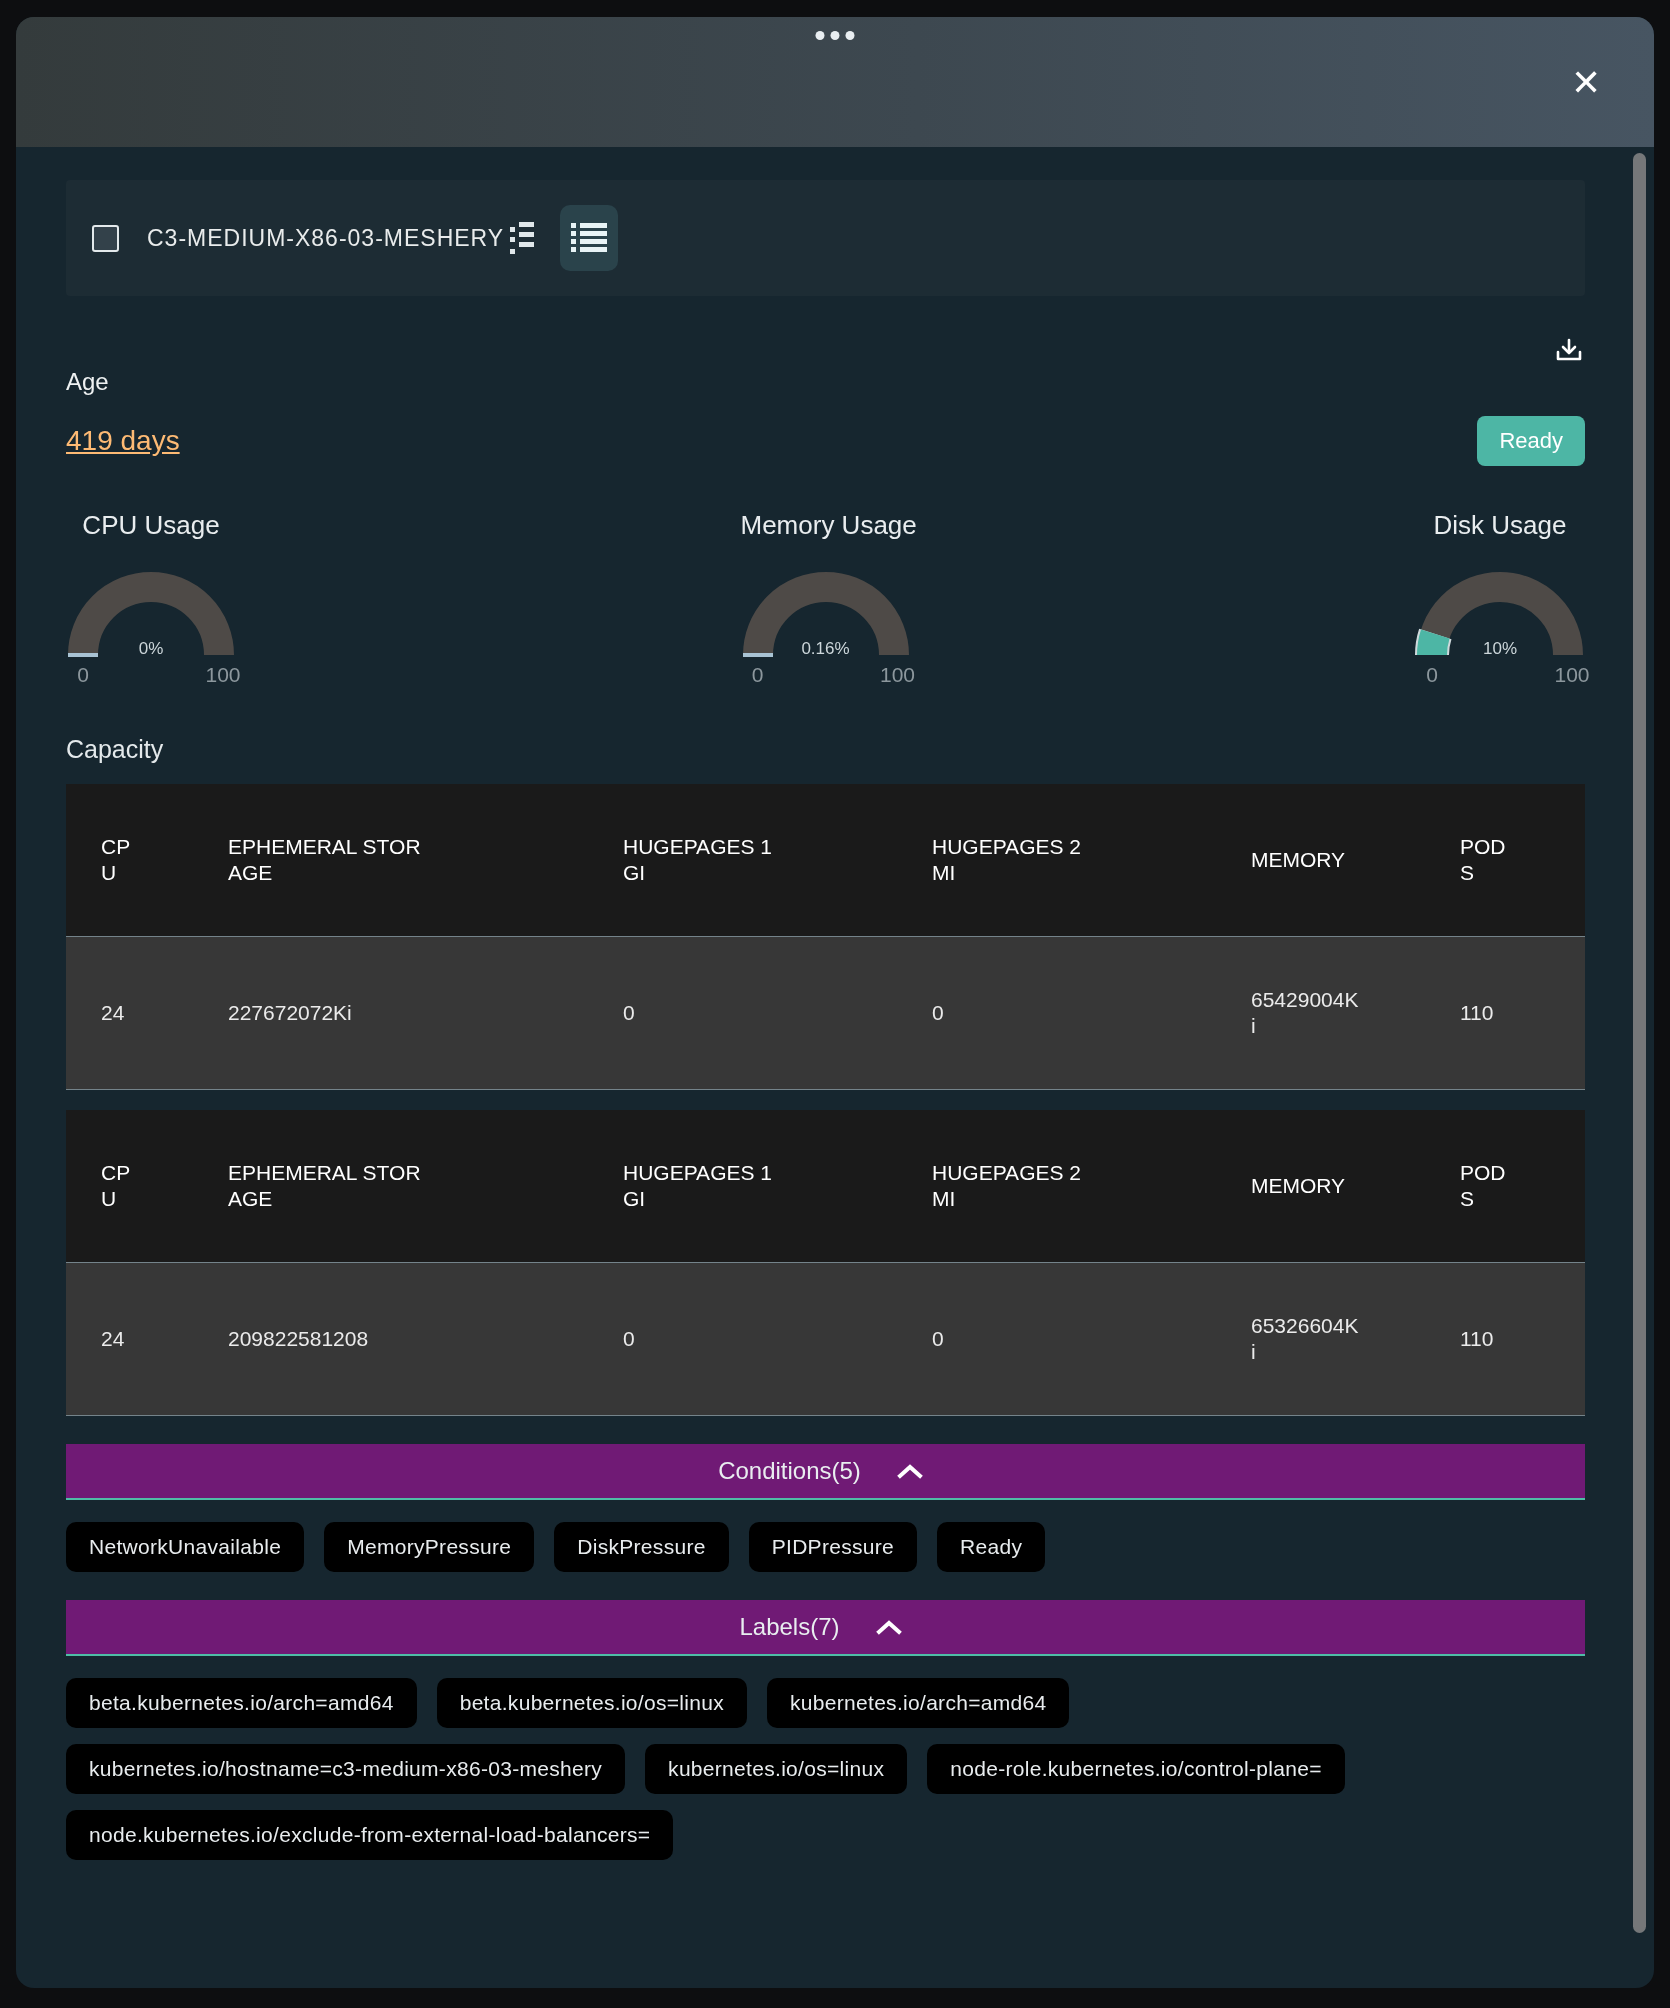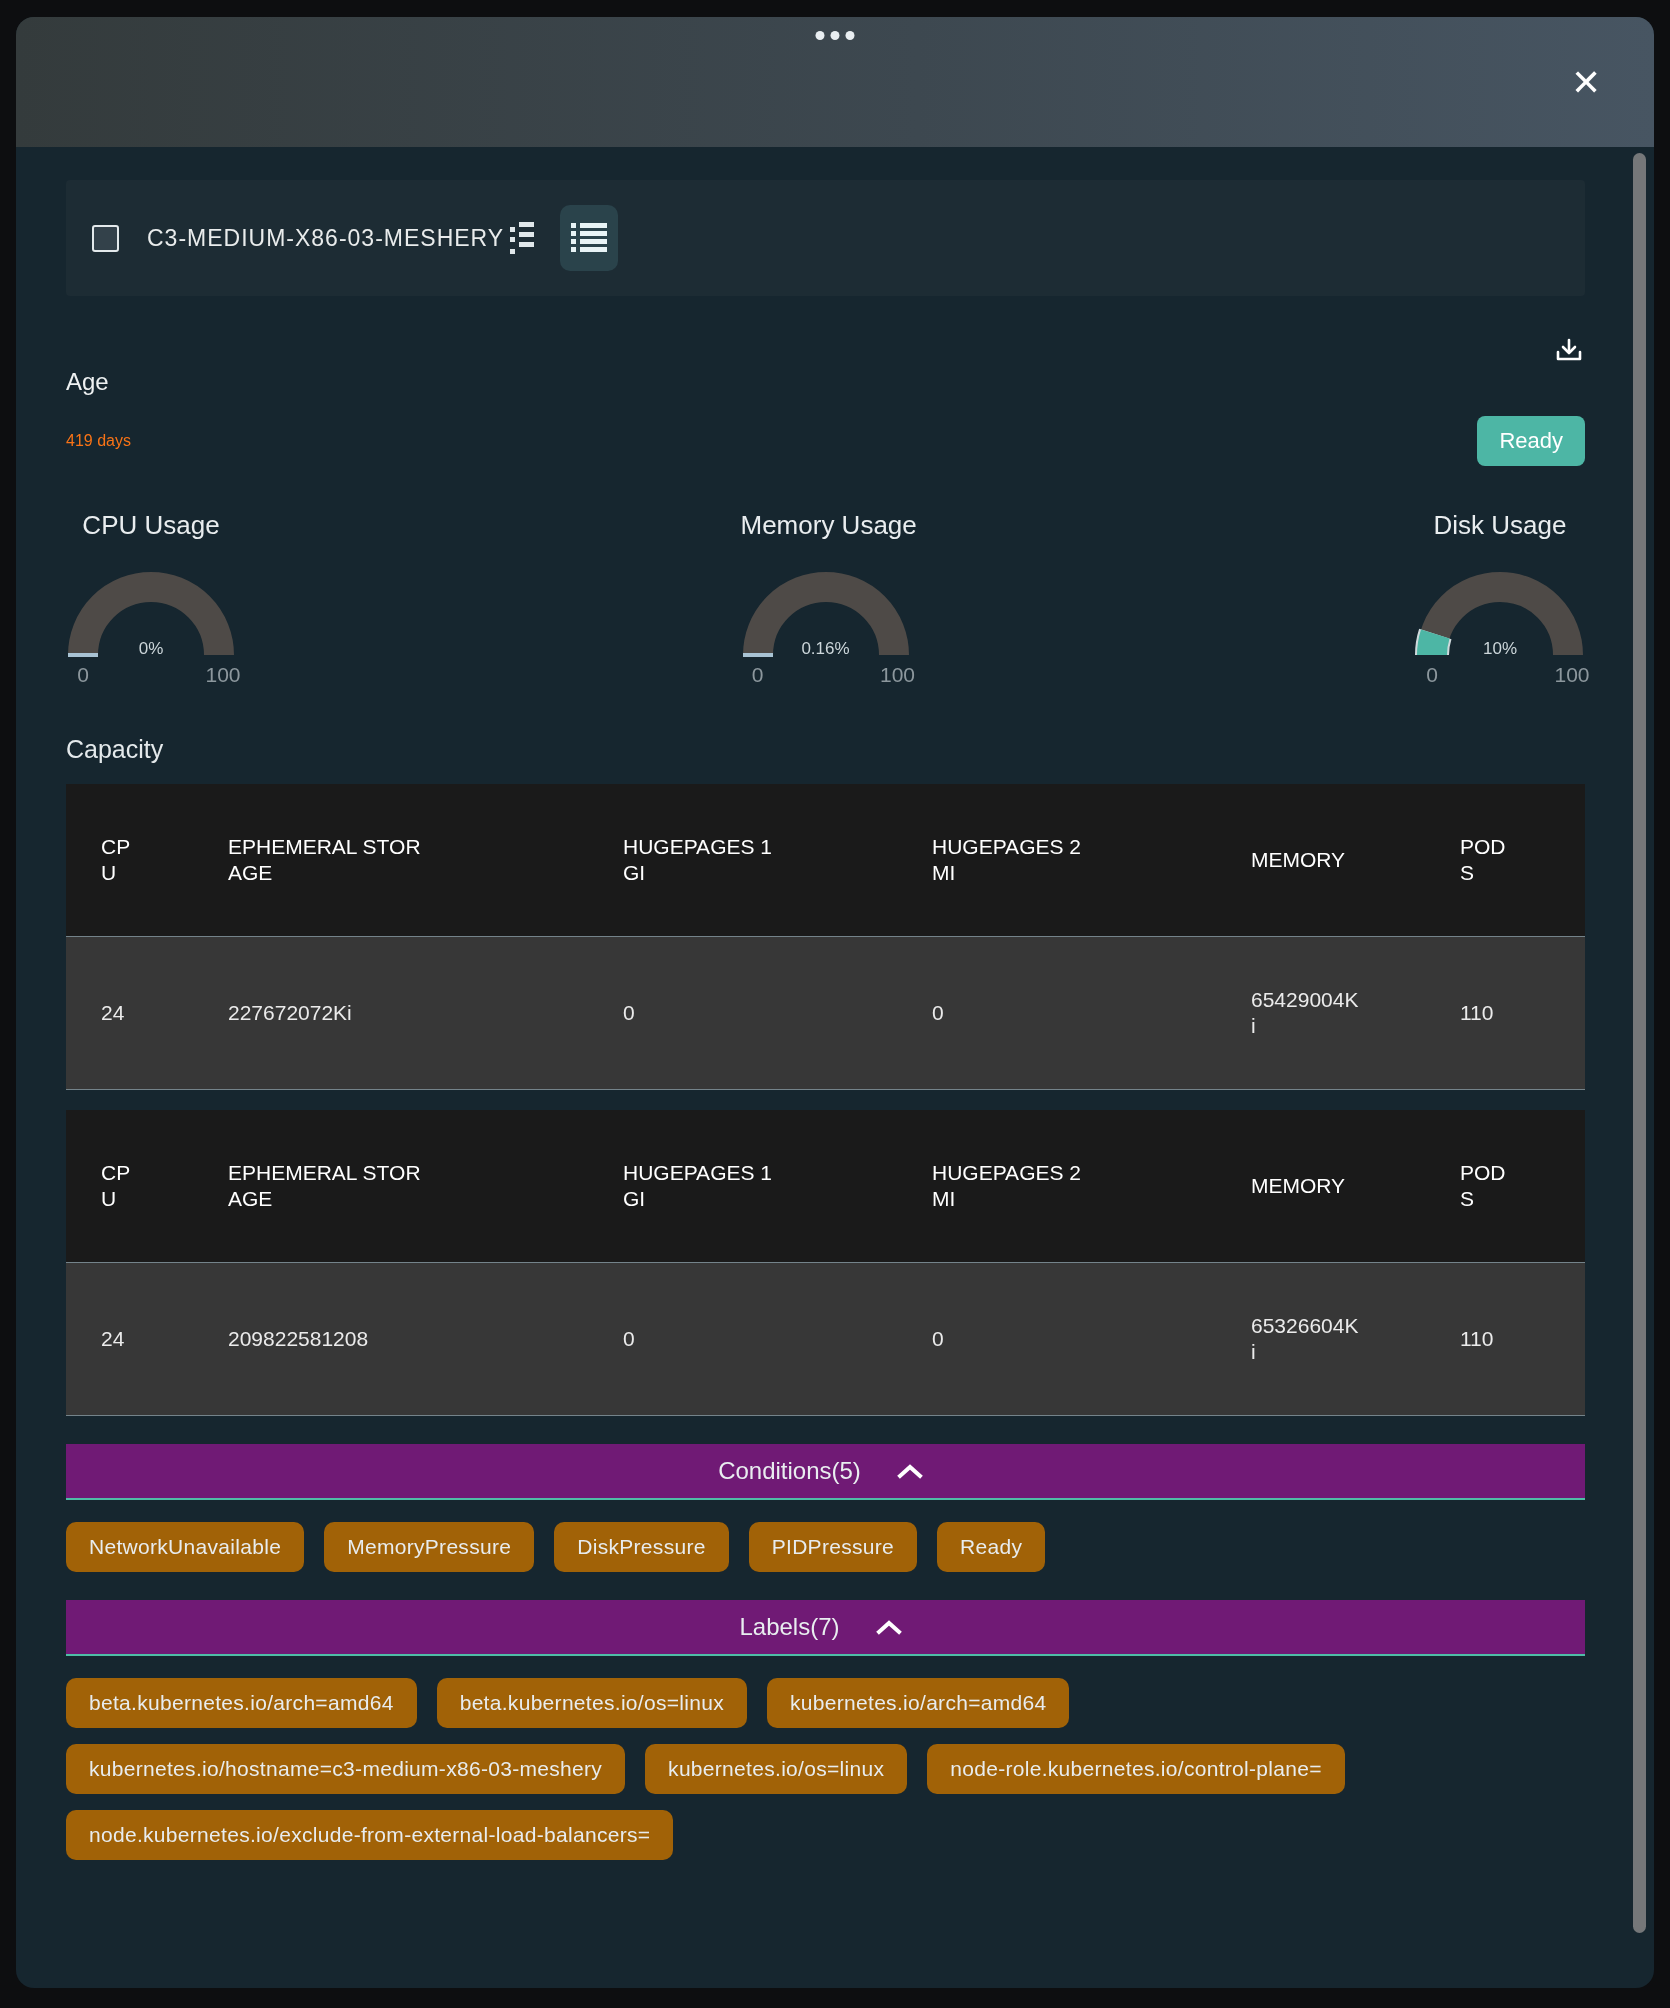--- a/index.html
+++ b/index.html
@@ -24,21 +24,21 @@
   .checkbox { width:27px; height:27px; border:2px solid #e3e9eb; border-radius:3px; background:#33414a; cursor:pointer; }
   .node-title { font-size:23px; color:#e9ecec; letter-spacing:1px; }
   .view-toggles { display:flex; align-items:center; gap:18px; }
   .toggle-btn { background:transparent; border:none; padding:6px; cursor:pointer; display:flex; align-items:center; justify-content:center; }
   .toggle-btn.selected { background:#2a434b; border-radius:10px; width:58px; height:66px; }
 
   .age-row { display:flex; justify-content:space-between; align-items:flex-start; margin-top:40px; }
   .age-label { font-size:24px; color:#eef1f2; font-weight:500;margin-top:32px; }
   .icon-btn { background:transparent; border:none; cursor:pointer; }
   .value-row { display:flex; justify-content:space-between; align-items:center; margin-top:20px; }
-  .age-value { font-size:16px; color:#f97316; }
+  .age-value { font-size:28px; color:#fdba74;text-decoration:underline; }
   .ready-badge { background:#4db6a5; color:#fff; font-size:22px; padding:12px 22px; border-radius:8px; }
 
   .kv-row { display:flex; margin-top:26px; }
   .kv-col { }
   .kv-col:nth-child(1){ width:112px; }
   .kv-col:nth-child(2){ width:258px; }
   .kv-label { font-size:24px; color:#eef1f2; font-weight:500; margin-bottom:20px; }
   .kv-value { font-size:24px; color:#8f9aa0; }
 
   .gauges { display:flex; justify-content:space-between; margin-top:44px; }
@@ -60,21 +60,21 @@
   .cw0 { max-width:38px; } .cw1 { max-width:200px; } .cw2 { max-width:160px; }
   .cw3 { max-width:160px; } .cw4 { max-width:109px; } .cw5 { max-width:52px; }
 
   .collapse-bar { margin-top:28px; background:#701a75; border-bottom:2px solid #4fbda6; height:56px;
     display:flex; align-items:center; justify-content:center; padding:0 14px 0 4px; cursor:pointer; }
   .bar-title { font-size:24px; color:#e9eef0; }
   .bar-right { display:flex; align-items:center; gap:36px; }
   .bar-count { font-size:24px; color:#e9eef0; }
 
   .chips { display:flex; flex-wrap:wrap; gap:16px 20px; margin-top:22px; }
-  .chip { background:#a16207; color:#e8ecee; font-size:21px; letter-spacing:0.3px;
+  .chip { background:#000000; color:#e8ecee; font-size:21px; letter-spacing:0.3px;
     padding:13px 23px; border-radius:10px; white-space:nowrap; }
 
   .scrollbar-thumb { position:absolute; right:8px; top:136px; width:13px; height:1780px;
     background:#757779; border-radius:7px; }
 
   svg { display:block; }
 </style>
 </head>
 <body>
 

